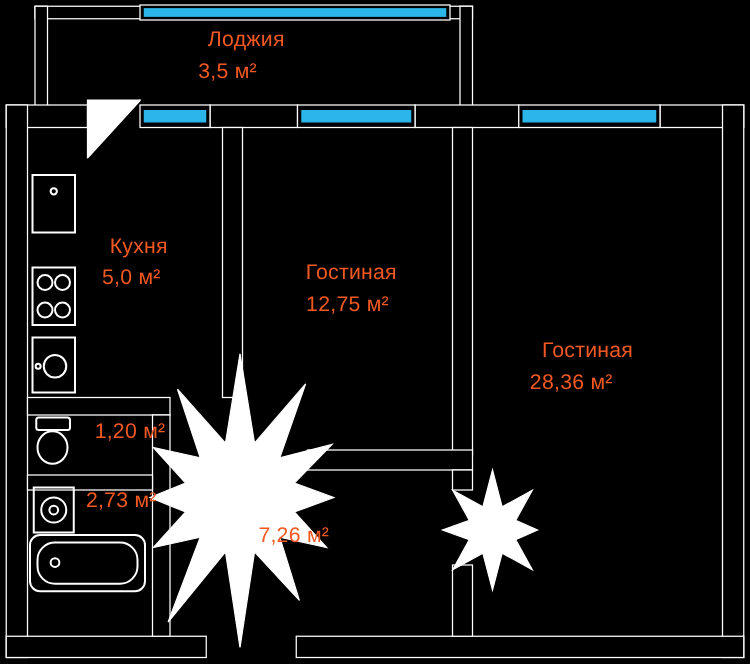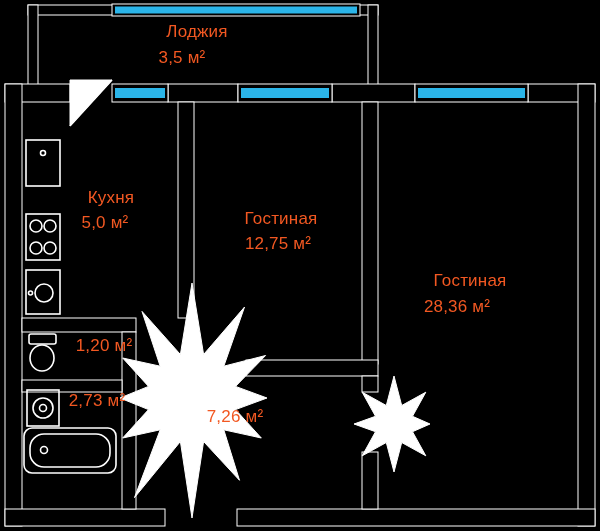--- a/index.html
+++ b/index.html
@@ -124,14 +124,14 @@
 
   <div class="lbl" style="left:281px;top:218px">Гостиная</div>
   <div class="lbl" style="left:278px;top:243px">12,75 м²</div>
 
   <div class="lbl" style="left:470px;top:280px">Гостиная</div>
   <div class="lbl" style="left:457px;top:306px">28,36 м²</div>
 
   <div class="lbl" style="left:104px;top:345px">1,20 м²</div>
   <div class="lbl" style="left:97px;top:400px">2,73 м²</div>
 
-  <div class="lbl" style="left:235px;top:416px">7,26 м²</div>
+  <div class="lbl" style="left:235px;top:428px">7,26 м²</div>
 </div>
 
 </body></html>

